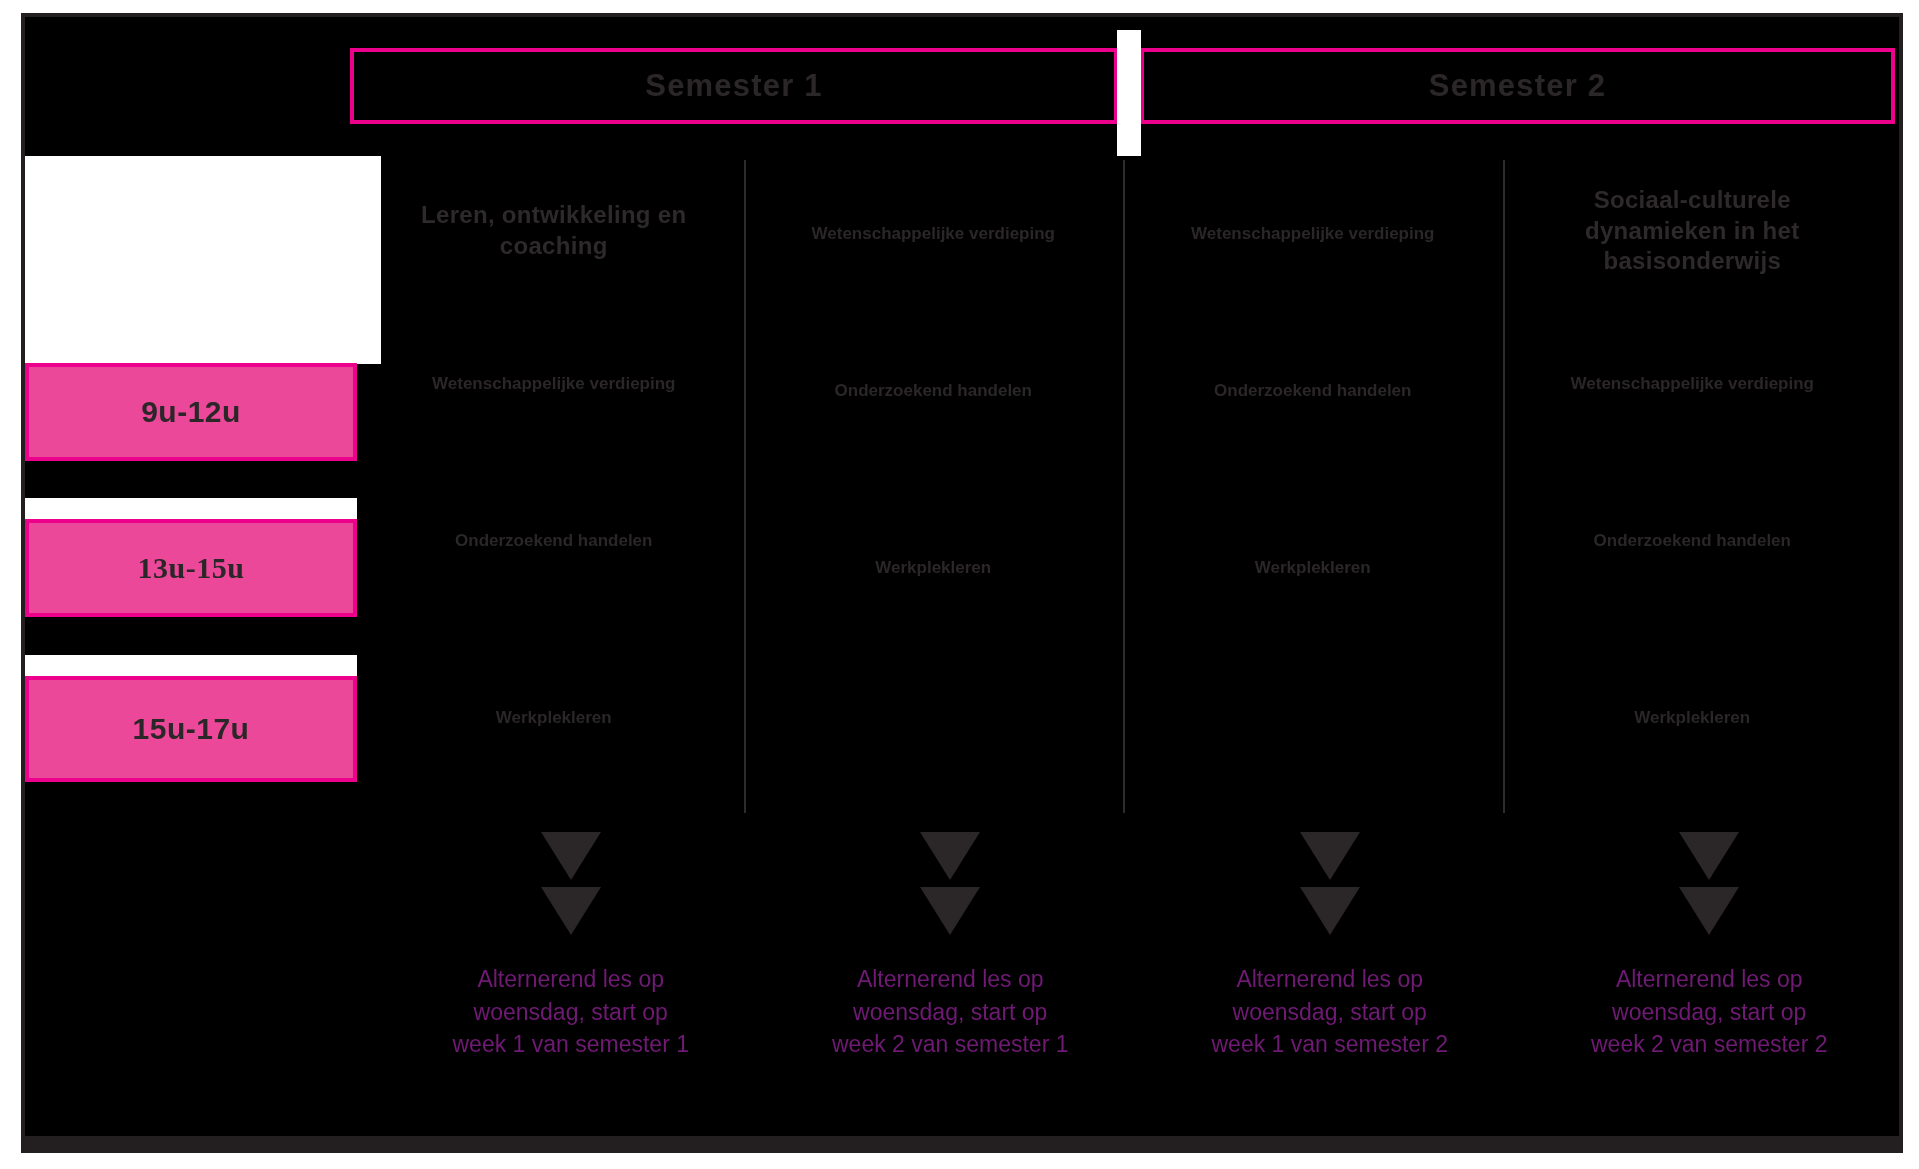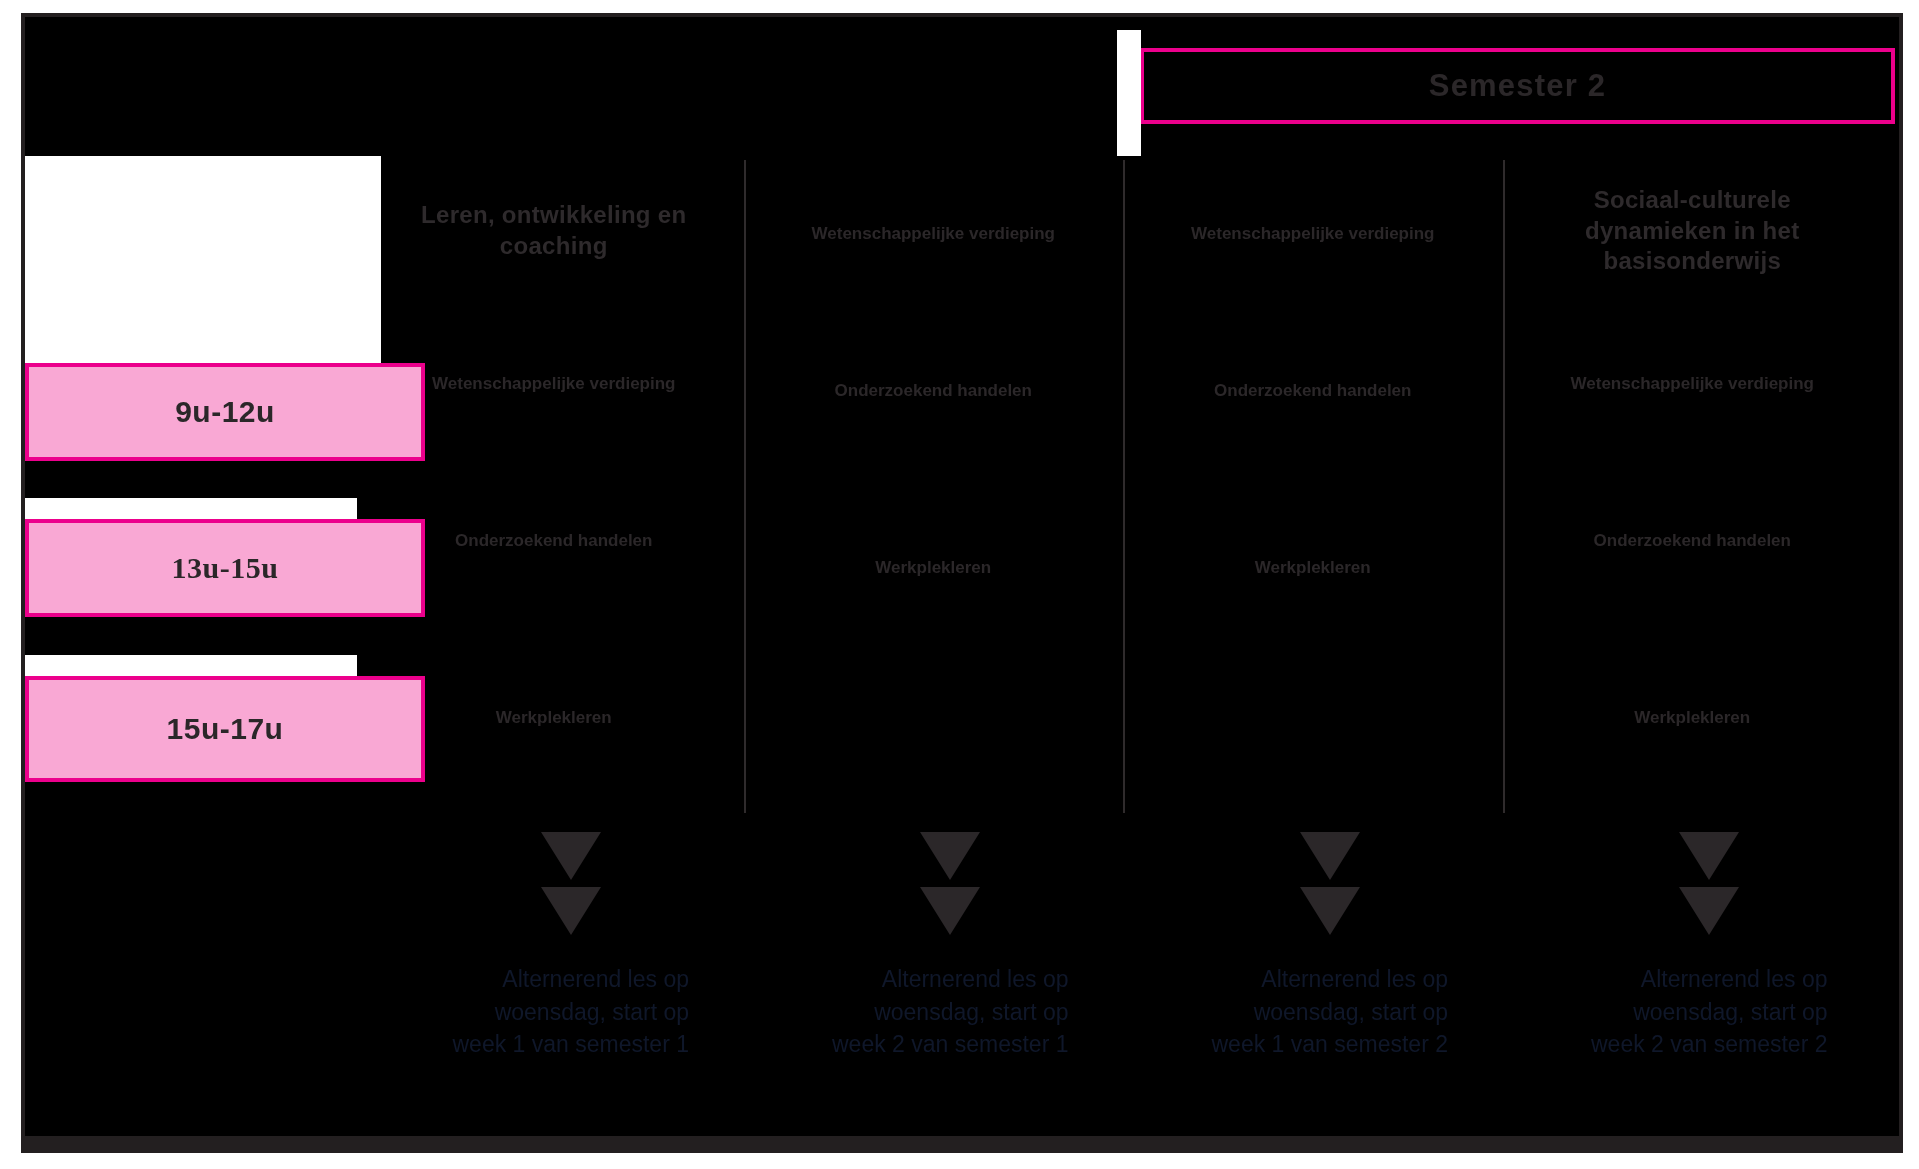--- a/index.html
+++ b/index.html
@@ -72,24 +72,24 @@
     top: 156px;
     width: 356px;
     height: 208px;
     background: #ffffff;
   }
 
   
   .time-box {
     position: absolute;
     left: 25px;
-    width: 400px;
+    width: 332px;
     border: 4px solid #ec008c;
     box-sizing: border-box;
-    background: #f9a8d4;
+    background: #ec4899;
     display: flex;
     align-items: center;
     justify-content: center;
   }
   #time-0 { top: 363px; height: 98px; }
   #time-1 { top: 519px; height: 98px; font-family: Liberation Serif, serif; }
   #time-2 { top: 676px; height: 106px; }
   .time-box .label {
     font-size: 30px;
     font-weight: bold;
@@ -185,35 +185,38 @@
   .arrow {
     width: 0;
     height: 0;
     border-left: 30px solid transparent;
     border-right: 30px solid transparent;
     border-top: 48px solid #2b2729;
   }
   .arrow + .arrow { margin-top: 7px; }
   .foot-note {
     margin-top: 28px;
-    text-align: right;
+    text-align: center;
     font-size: 23px;
     line-height: 1.42;
-    color: #0f172a;
+    color: #701a75;
     padding: 0 10px;
     white-space: pre-line;
   }
 </style>
 </head>
 <body>
 
 <div class="canvas">
   <div class="frame"></div>
   <div class="stage"></div>
 
+  <div class="sem-banner" id="sem1">
+    <span class="label">Semester 1</span>
+  </div>
   <div class="sem-banner" id="sem2">
     <span class="label">Semester 2</span>
   </div>
   <div class="sem-gap"></div>
 
   <div class="white-block"></div>
 
   <div class="time-box" id="time-0">
     <span class="label">9u-12u</span>
   </div>

